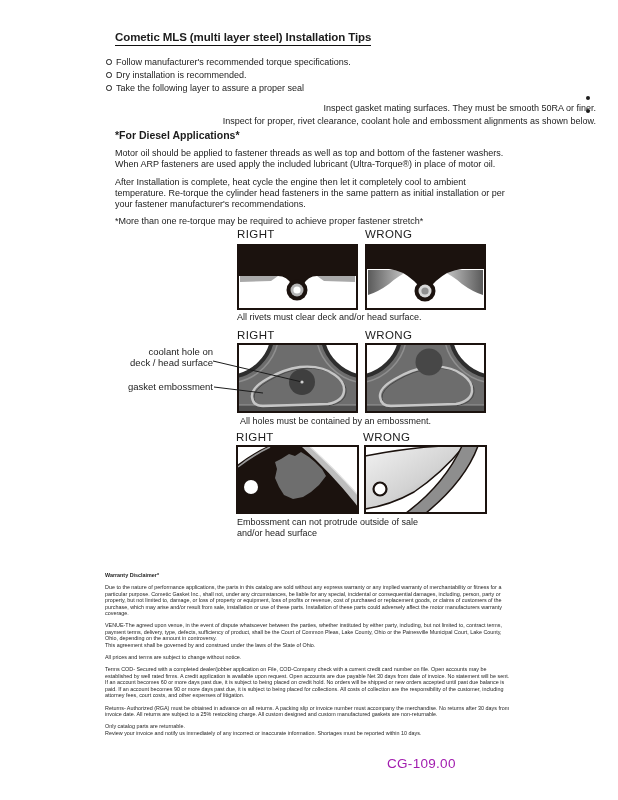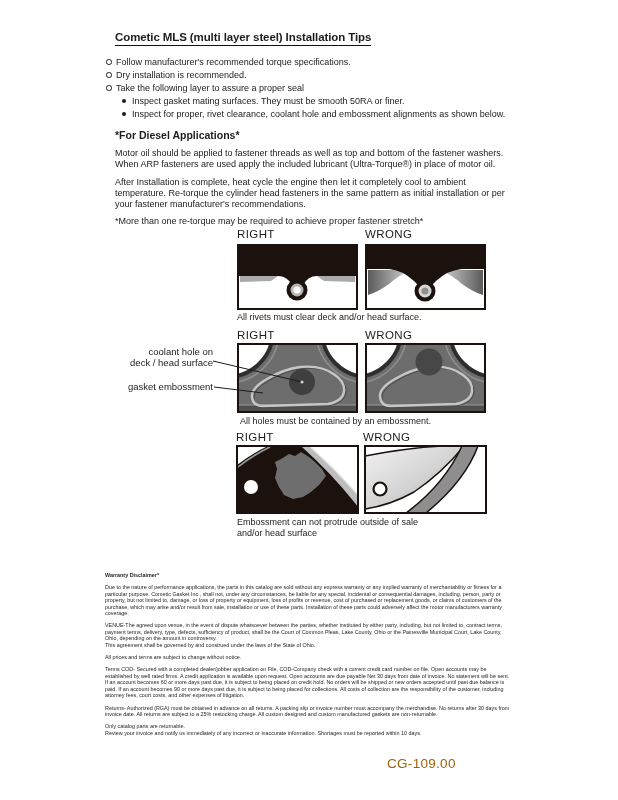--- a/index.html
+++ b/index.html
@@ -10,39 +10,39 @@
   }
   .abs{position:absolute;}
   
   .doc-title{
     left:115px;top:31px;font-size:11.5px;font-weight:bold;letter-spacing:-0.1px;
     border-bottom:1.6px solid #111;padding-bottom:2px;display:inline-block;
   }
   
   .bullets{left:106px;top:54px;width:490px;font-size:9px;}
   .bullet-row{display:flex;align-items:flex-end;height:13px;}
-  .bullet-row.indent{margin-left:16px;}
+  .bullet-row.indent{margin-left:16px;flex-direction:column;}
   .marker{width:10px;flex:0 0 10px;display:flex;align-items:center;justify-content:flex-start;height:10px;}
   .circle-marker{width:3.5px;height:3.5px;border:1px solid #1c1c1c;border-radius:50%;}
   .dot-marker{width:4px;height:4px;background:#1c1c1c;border-radius:50%;}
   
   .diesel-heading{left:115px;top:129px;font-size:10.5px;font-weight:bold;}
   .para{left:115px;width:400px;font-size:9px;line-height:11px;}
   .p1{top:148px;}
   .p2{top:177px;}
   .p3{top:216px;width:430px;}
   
   .pair-labels{width:249px;display:flex;font-size:11.5px;letter-spacing:0.4px;}
   .pair-labels span{width:121px;}
   .pair-labels span:last-child{margin-left:7px;}
   .boxrow{display:flex;}
   .boxrow svg:last-child{margin-left:7px;}
   .caption{font-size:9px;line-height:10.5px;}
   .ann{font-size:9.5px;line-height:11px;text-align:right;}
-  .code{left:387px;top:756px;font-size:13.5px;letter-spacing:0.3px;color:#a16207;}
+  .code{left:387px;top:756px;font-size:13.5px;letter-spacing:0.3px;color:#a21caf;}
   
   .warranty{left:105px;top:572px;width:407px;font-size:5.4px;line-height:6.4px;color:#262626;}
   .warranty .whead{font-weight:bold;margin-bottom:6px;}
   .warranty p{margin:0 0 6px 0;}
   .warranty p.tight{margin-bottom:0;}
 </style>
 </head>
 <body>
 
 <div class="page">

